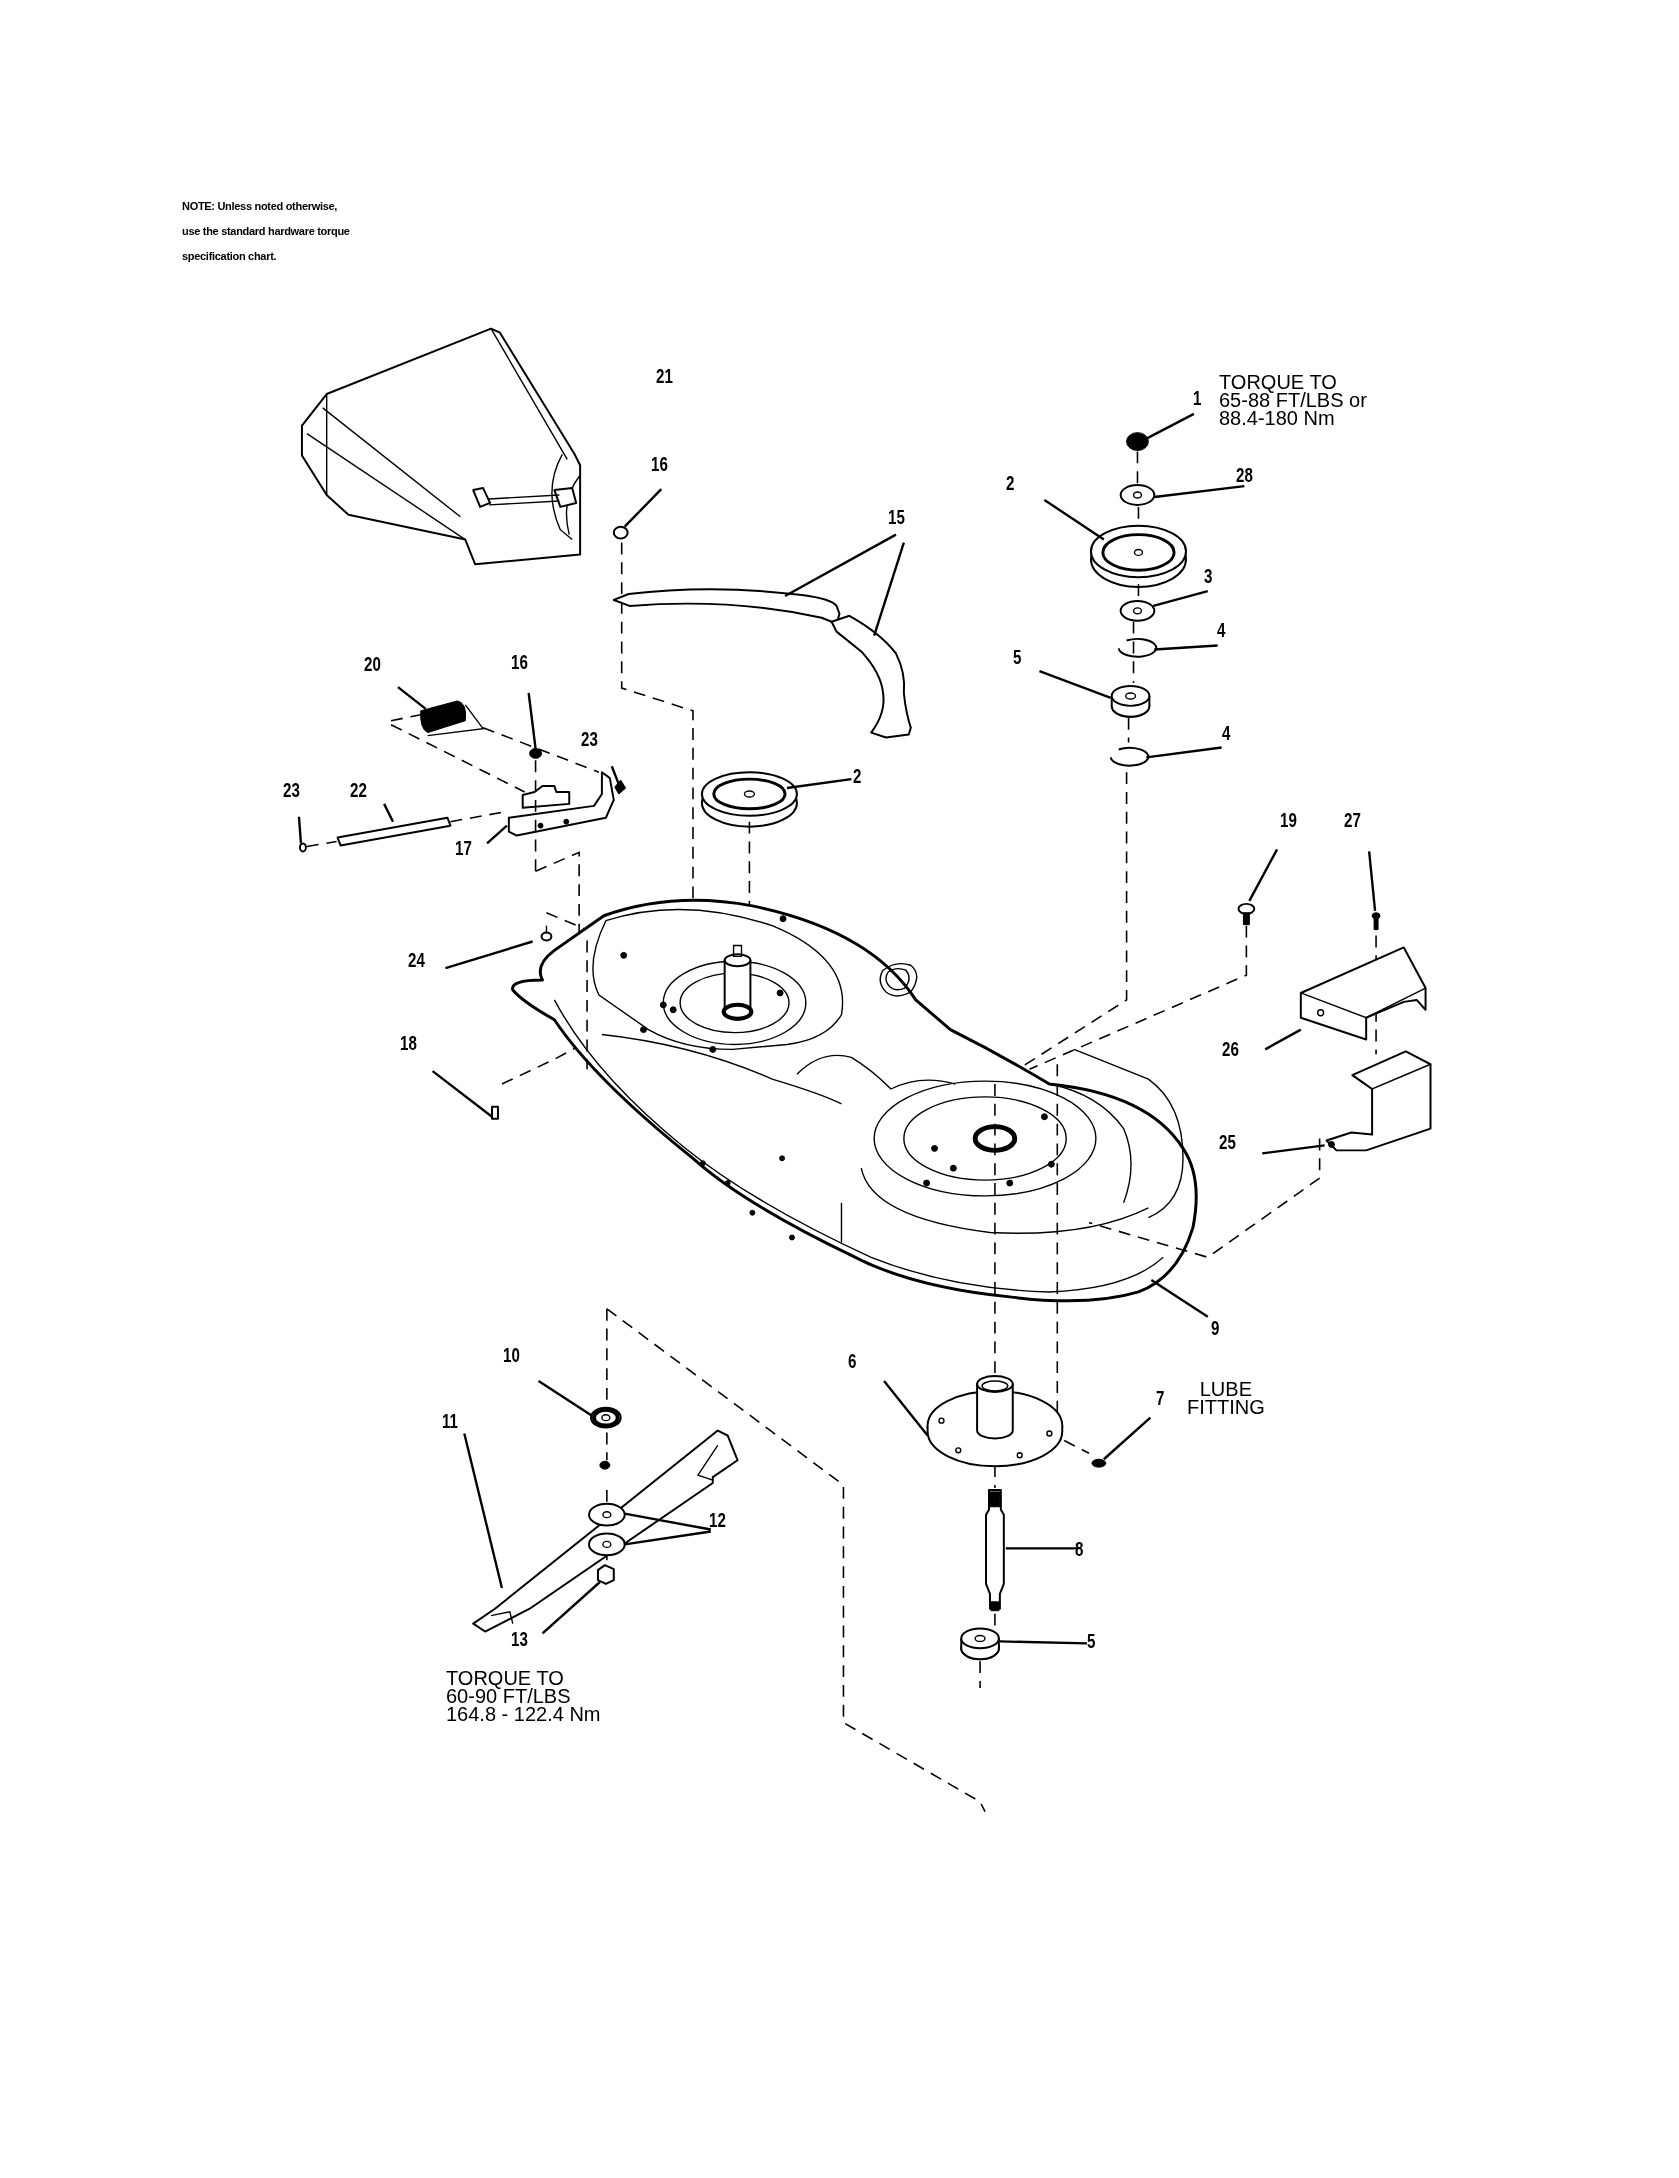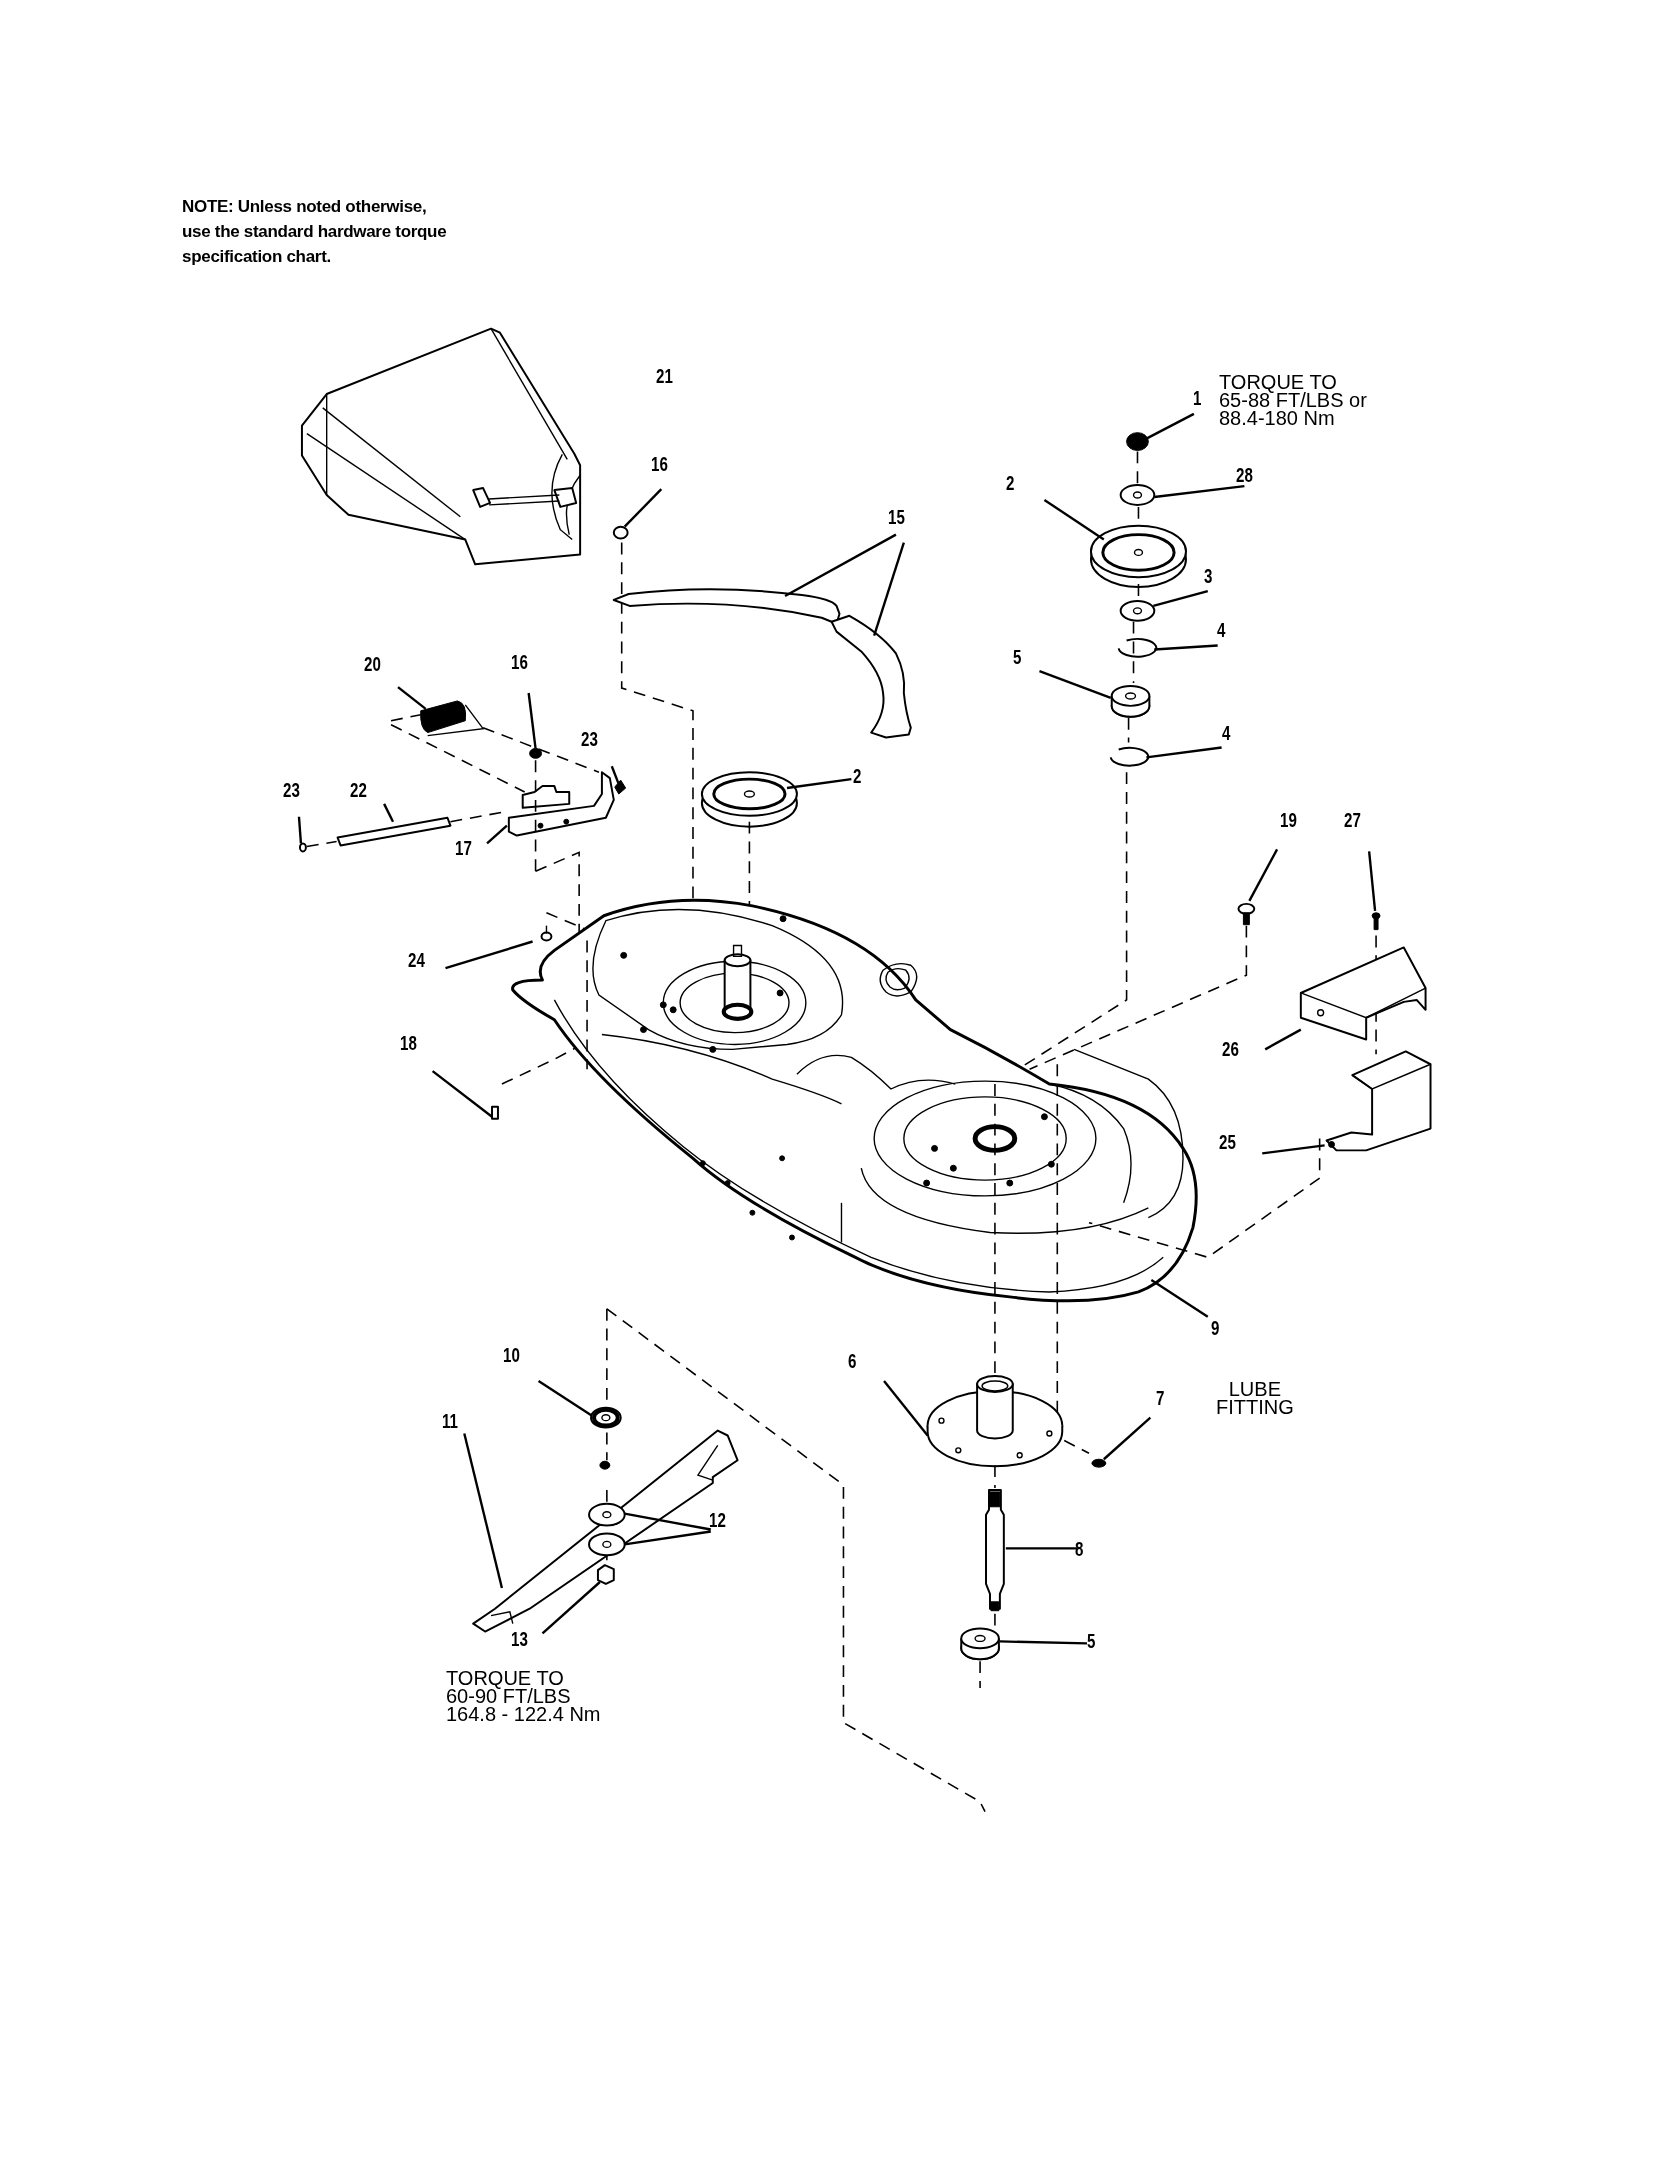--- a/index.html
+++ b/index.html
@@ -1,18 +1,18 @@
 <!DOCTYPE html>
 <html><head>
 <meta charset="utf-8">
 <style>
   html, body { margin: 0; padding: 0; background: #ffffff; }
   body { width: 1679px; height: 2178px; position: relative; overflow: hidden; font-family: "Liberation Sans", sans-serif; color: #000; }
   #diagram { position: absolute; left: 0; top: 0; width: 1679px; height: 2178px; }
-  .note { position: absolute; left: 182px; top: 194px; font-family: "Liberation Sans", sans-serif; font-weight: bold; font-size: 17px; line-height: 25px; letter-spacing: -0.3px; }
+  .note { position: absolute; left: 182px; top: 194px; font-family: "Liberation Sans", sans-serif; font-weight: bold; font-size: 11px; line-height: 25px; letter-spacing: -0.3px; }
   .note div { white-space: nowrap; }
   .callout { position: absolute; font-family: "Liberation Sans", sans-serif; font-weight: bold; font-size: 21px; transform: scaleX(0.72); transform-origin: left top; white-space: nowrap; }
   .spec { position: absolute; font-family: "Liberation Sans", sans-serif; font-size: 20px; line-height: 18px; white-space: nowrap; }
   .part { fill: #fff; stroke: #000; stroke-width: 2; stroke-linejoin: round; }
   .thin { fill: none; stroke: #000; stroke-width: 1.4; }
   .dash { fill: none; stroke: #000; stroke-width: 1.6; stroke-dasharray: 12 8; }
   .lead { fill: none; stroke: #000; stroke-width: 2.4; }
   .solid { fill: #000; stroke: #000; stroke-width: 1; }
 </style>
 </head>
@@ -289,21 +289,21 @@
   <div>65-88 FT/LBS or</div>
   <div>88.4-180 Nm</div>
 </div>
 
 <div class="spec" style="left:446px; top:1669px;">
   <div>TORQUE TO</div>
   <div>60-90 FT/LBS</div>
   <div>164.8 - 122.4 Nm</div>
 </div>
 
-<div class="spec" style="left:1216px; top:1380px; text-align:center;">
+<div class="spec" style="left:1187px; top:1380px; text-align:center;">
   <div>LUBE</div>
   <div>FITTING</div>
 </div>
 
 <div class="callout" style="left:656px; top:364px;">21</div>
 <div class="callout" style="left:1193px; top:386px;">1</div>
 <div class="callout" style="left:1236px; top:463px;">28</div>
 <div class="callout" style="left:1006px; top:471px;">2</div>
 <div class="callout" style="left:651px; top:452px;">16</div>
 <div class="callout" style="left:888px; top:505px;">15</div>

